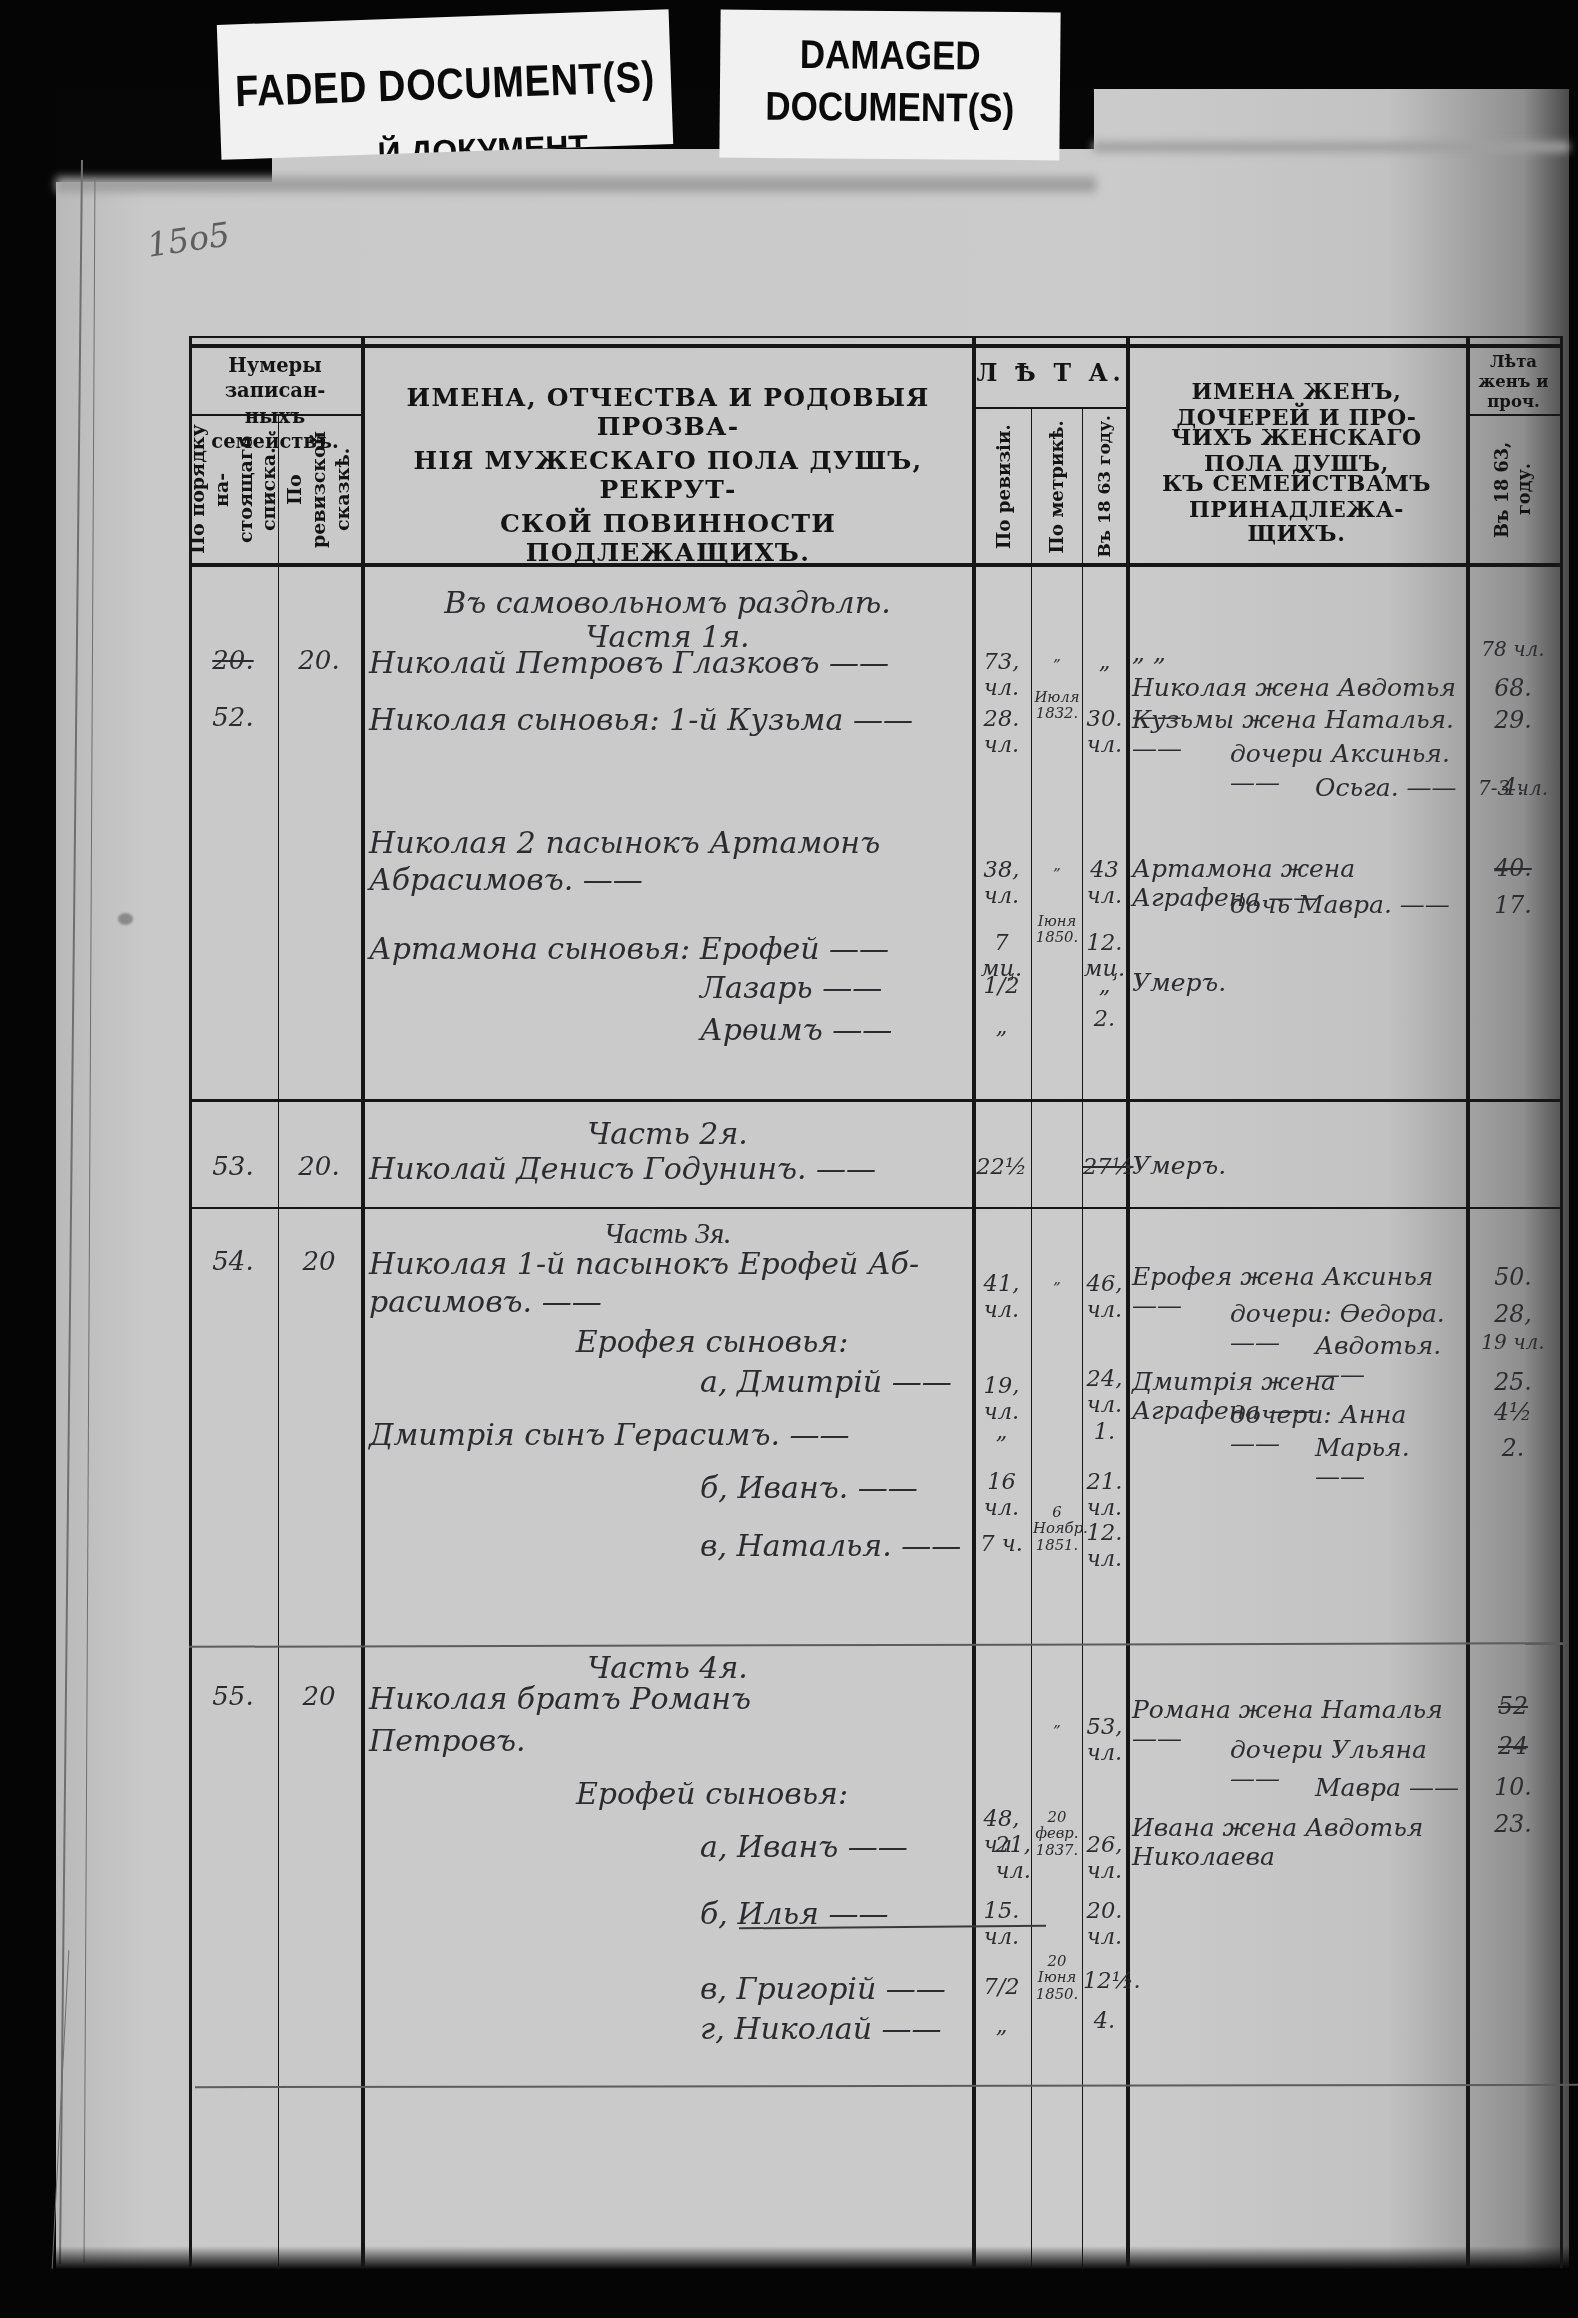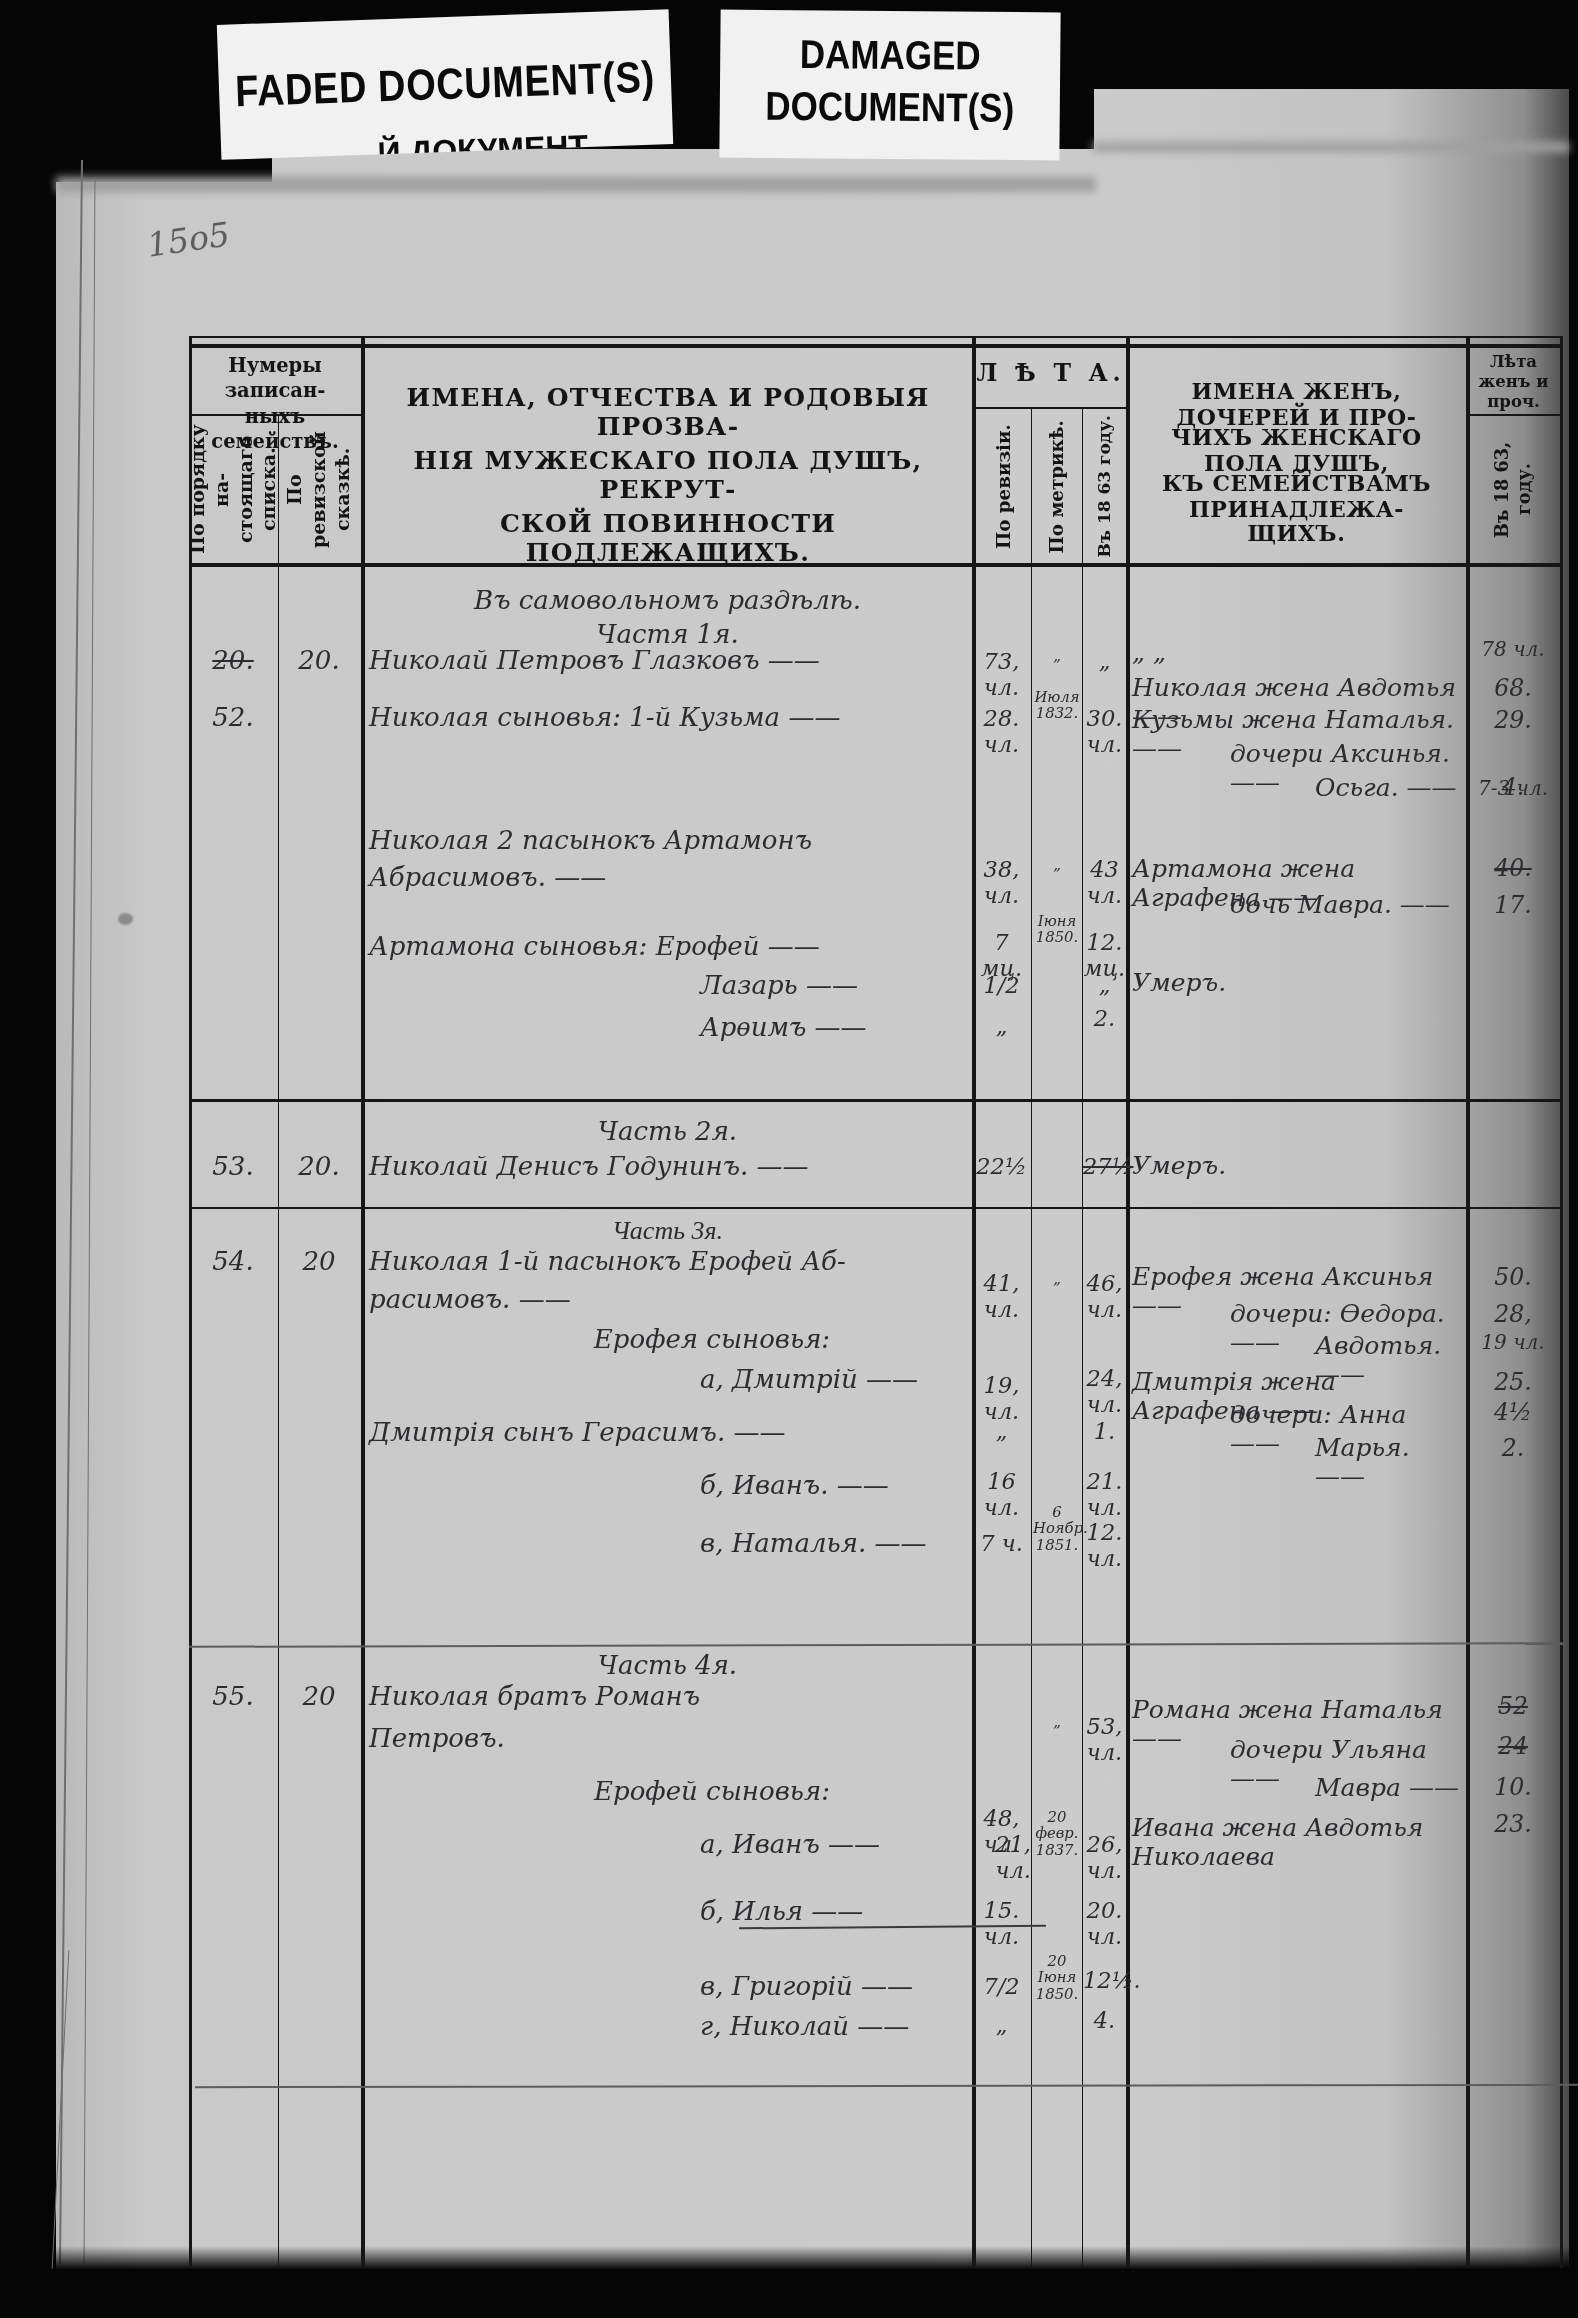--- a/index.html
+++ b/index.html
@@ -26,21 +26,21 @@
   .stk2 .l2{position:absolute;left:0;right:0;top:76px;font-size:35px;transform:scaleY(1.15);}
   
   .vl,.hl{position:absolute;background:#161616;}
   .hl.pencil{background:#5c5c5c;}
   
   .ph{position:absolute;color:#141414;font-weight:bold;text-align:center;}
   .rot{display:flex;align-items:center;justify-content:center;}
   .rot span{writing-mode:vertical-rl;transform:rotate(180deg);white-space:pre-line;line-height:1.25;}
   
   .hw{position:absolute;color:#2c2c30;font-style:italic;}
-  .nm {left:369px; width:597px;font-size:26px;}
+  .nm {left:369px; width:597px;font-size:30px;}
   .nm.c {text-align:center;}
   .nm.c2{padding-left:89px;width:508px;text-align:center;}
   .nm.i3{padding-left:331px;}
   .rv {left:972px;width:59px;font-size:22.5px;text-align:center;}
   .mt {left:1033px;width:48px; font-size:14.8px;text-align:center;line-height:1.1;}
   .nw {left:1083px;width:43px; font-size:22.5px;text-align:center;}
   .wn {left:1132px;width:331px;font-size:25px;}
   .wn.i1{padding-left:98px;width:233px;}
   .wn.i2{padding-left:183px;width:148px;}
   .wa {left:1470px;width:86px;font-size:23.6px;text-align:center;}

